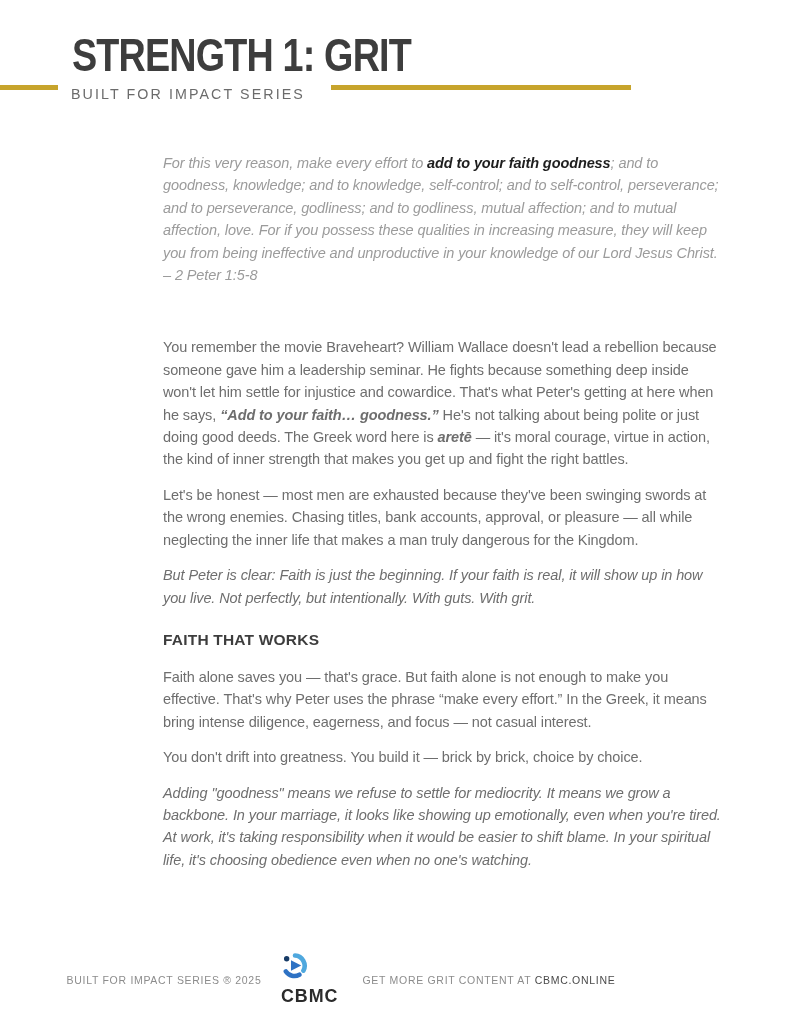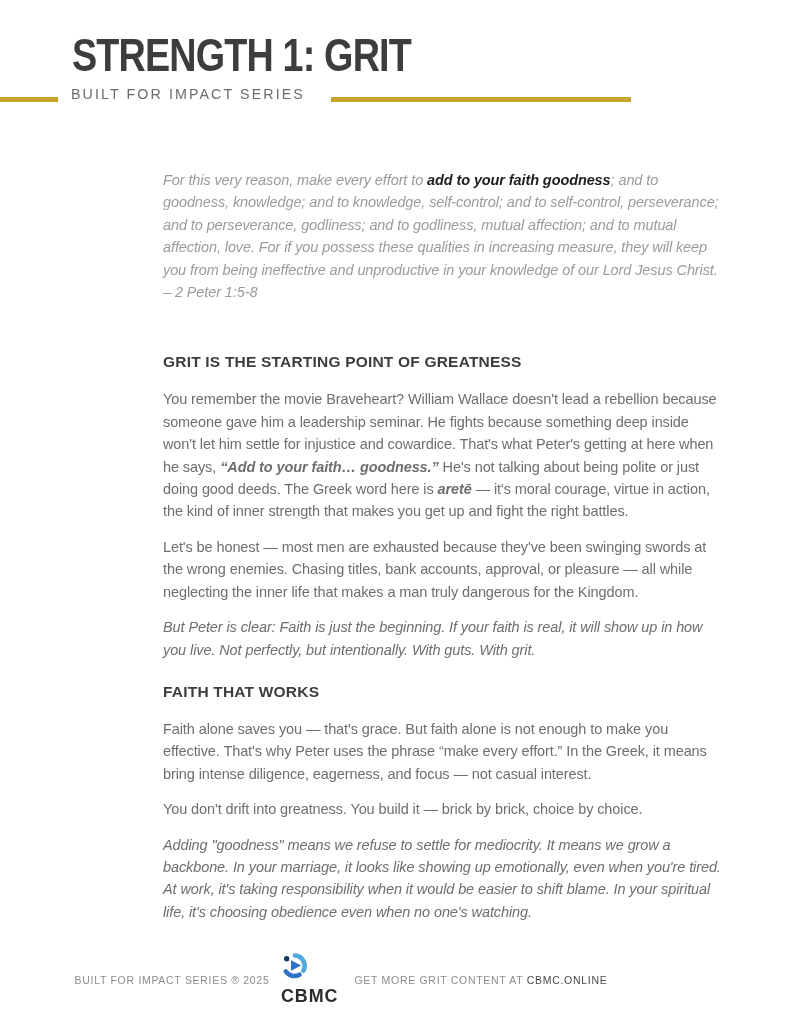--- a/index.html
+++ b/index.html
@@ -16,37 +16,37 @@
   .page-title {
     margin-left: 72px;
     font-size: 46px; font-weight: 700;
     letter-spacing: -1px;
     color: var(--heading, #3d3d3d);
     transform: scaleX(0.82); transform-origin: left center;
     white-space: nowrap; line-height: 1.0;
   }
   .subtitle-row {
     margin-top: 7px;
-    display: flex; align-items: flex-end; width: 631px;
+    display: flex; align-items: flex-start; width: 631px;
   }
   .rule {
     height: 5px; background: var(--accent_gold, #c7a42c);
     flex: 0 0 auto;
   }
   .rule-left  { width: 58px; margin-right: 13px; }
   .rule-right { flex: 1 1 auto; margin-left: 14px; }
   .series-subtitle {
     font-size: 15px; letter-spacing: 2.2px;
     color: #6b6b6b; white-space: nowrap;
     transform: scaleX(0.95); transform-origin: left center;
   }
 
   
   .content {
-    position: absolute; left: 163px; top: 169px;
+    position: absolute; left: 163px; top: 152px;
     width: 560px;
   }
   .quote {
     font-style: italic;
     font-size: 14.5px; line-height: 22.4px;
     color: var(--quote_text, #9b9b9b);
     letter-spacing: -0.1px;
   }
   .quote .emph {
     font-weight: 700;
@@ -66,21 +66,21 @@
     letter-spacing: -0.1px;
     margin-bottom: 13px;
   }
   p.para:last-child { margin-bottom: 0; font-style: italic; }
   .it { font-style: italic; font-weight: bold; }
 
   
   .footer {
     position: absolute; left: 0; top: 952px; width: 682px;
     display: flex; align-items: center; justify-content: center;
-    gap: 12px;
+    gap: 20px;
   }
   .footer-text {
     font-size: 10.5px; letter-spacing: 0.7px;
     color: #8c8c8c; white-space: nowrap;
   }
   .footer-text .strong { font-weight: 400; color: #4a4a4a; }
   .logo { display: flex; align-items: flex-start; gap: 6px; flex-direction: column; }
   .logo-icon { display: block; }
   .wordmark {
     font-size: 19px; font-weight: 700;
@@ -100,21 +100,20 @@
   </div>
 </div>
 
 <div class="content">
 
   <blockquote class="quote">
     <span>For this very reason, make every effort to </span><span class="emph">add to your faith goodness</span><span>; and to goodness, knowledge; and to knowledge, self-control; and to self-control, perseverance; and to perseverance, godliness; and to godliness, mutual affection; and to mutual affection, love. For if you possess these qualities in increasing measure, they will keep you from being ineffective and unproductive in your knowledge of our Lord Jesus Christ. – 2 Peter 1:5-8</span>
   </blockquote>
 
   <div class="section section-1">
-    <h2 class="section-heading">GRIT IS THE STARTING POINT OF GREATNESS</h2>
     <p class="para"><span>You remember the movie Braveheart? William Wallace doesn't lead a rebellion because someone gave him a leadership seminar. He fights because something deep inside won't let him settle for injustice and cowardice. That's what Peter's getting at here when he says, </span><span class="it">“Add to your faith… goodness.”</span><span> He's not talking about being polite or just doing good deeds. The Greek word here is </span><span class="it">aretē</span><span> — it's moral courage, virtue in action, the kind of inner strength that makes you get up and fight the right battles.</span></p>
     <p class="para"><span>Let's be honest — most men are exhausted because they've been swinging swords at the wrong enemies. Chasing titles, bank accounts, approval, or pleasure — all while neglecting the inner life that makes a man truly dangerous for the Kingdom.</span></p>
     <p class="para"><span>But Peter is clear: Faith is just the beginning. If your faith is real, it will show up in how you live. Not perfectly, but intentionally. With guts. With grit.</span></p>
   </div>
 
   <div class="section section-2">
     <h2 class="section-heading">FAITH THAT WORKS</h2>
     <p class="para"><span>Faith alone saves you — that's grace. But faith alone is not enough to make you effective. That's why Peter uses the phrase “make every effort.” In the Greek, it means bring intense diligence, eagerness, and focus — not casual interest.</span></p>
     <p class="para"><span>You don't drift into greatness. You build it — brick by brick, choice by choice.</span></p>
     <p class="para"><span>Adding "goodness" means we refuse to settle for mediocrity. It means we grow a backbone. In your marriage, it looks like showing up emotionally, even when you're tired. At work, it's taking responsibility when it would be easier to shift blame. In your spiritual life, it's choosing obedience even when no one's watching.</span></p>

